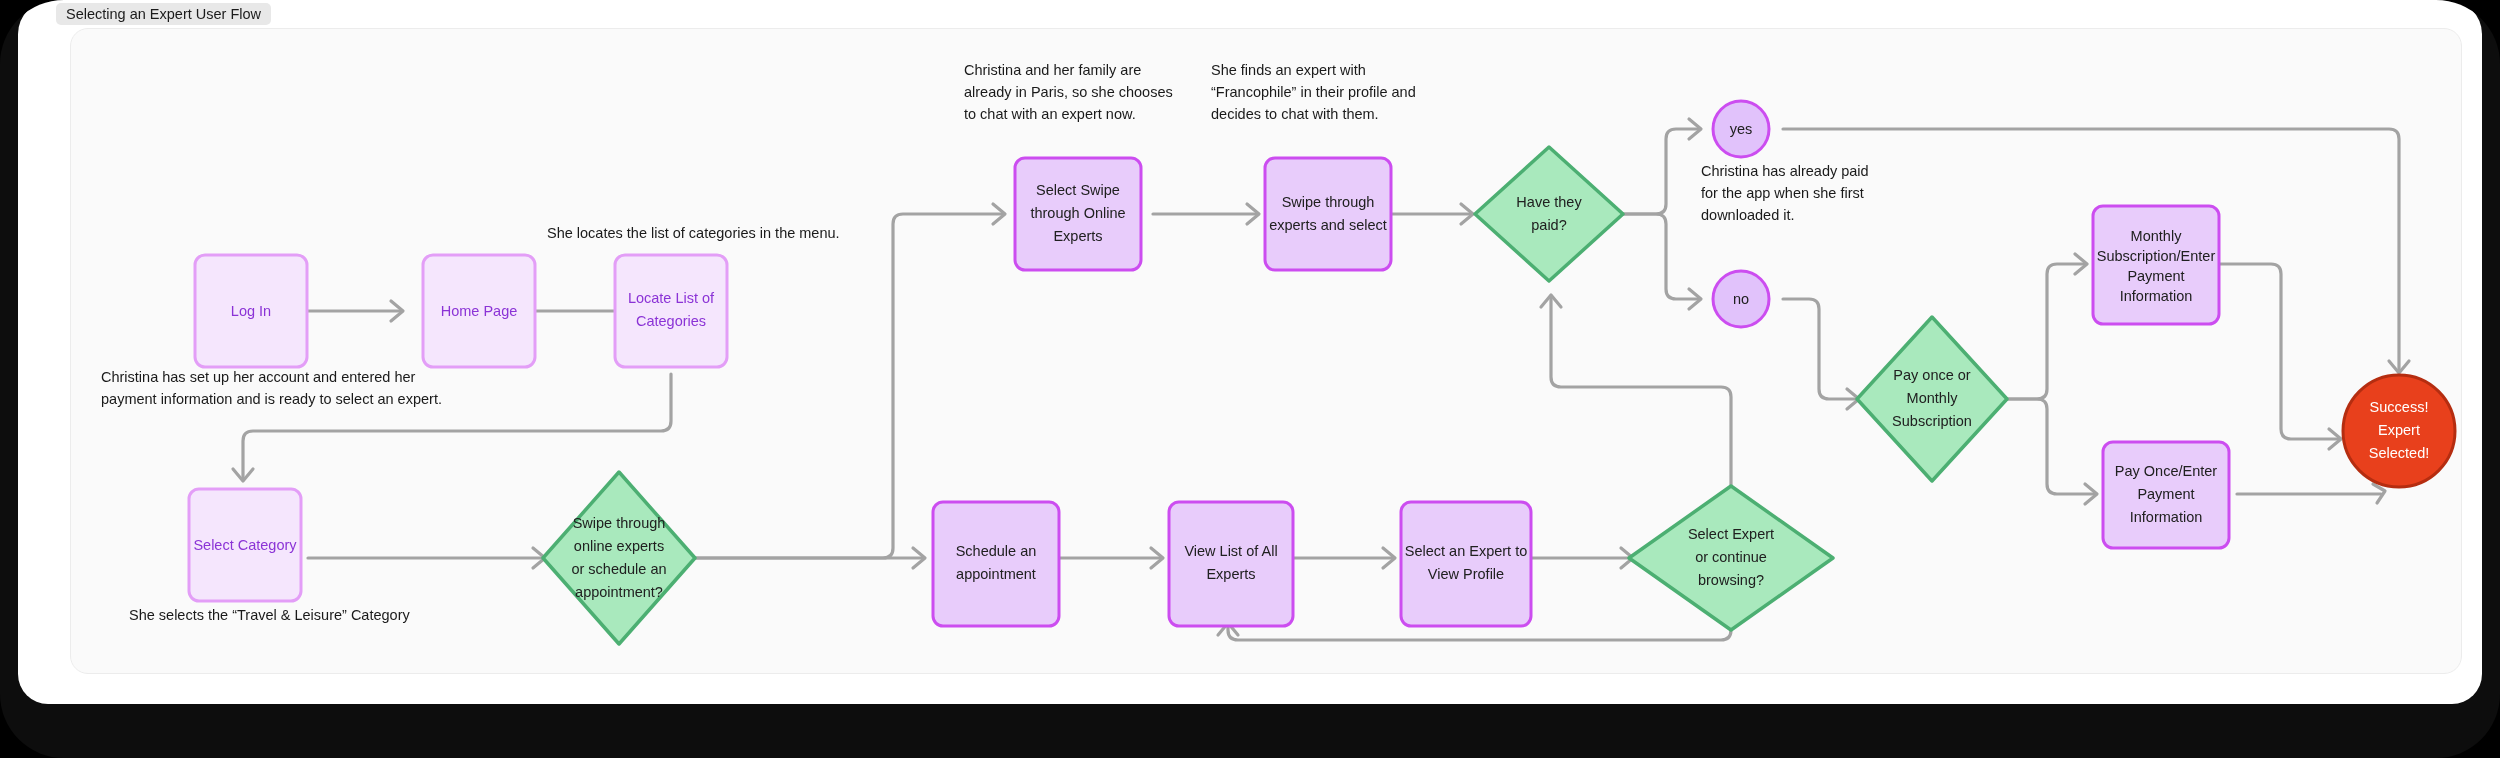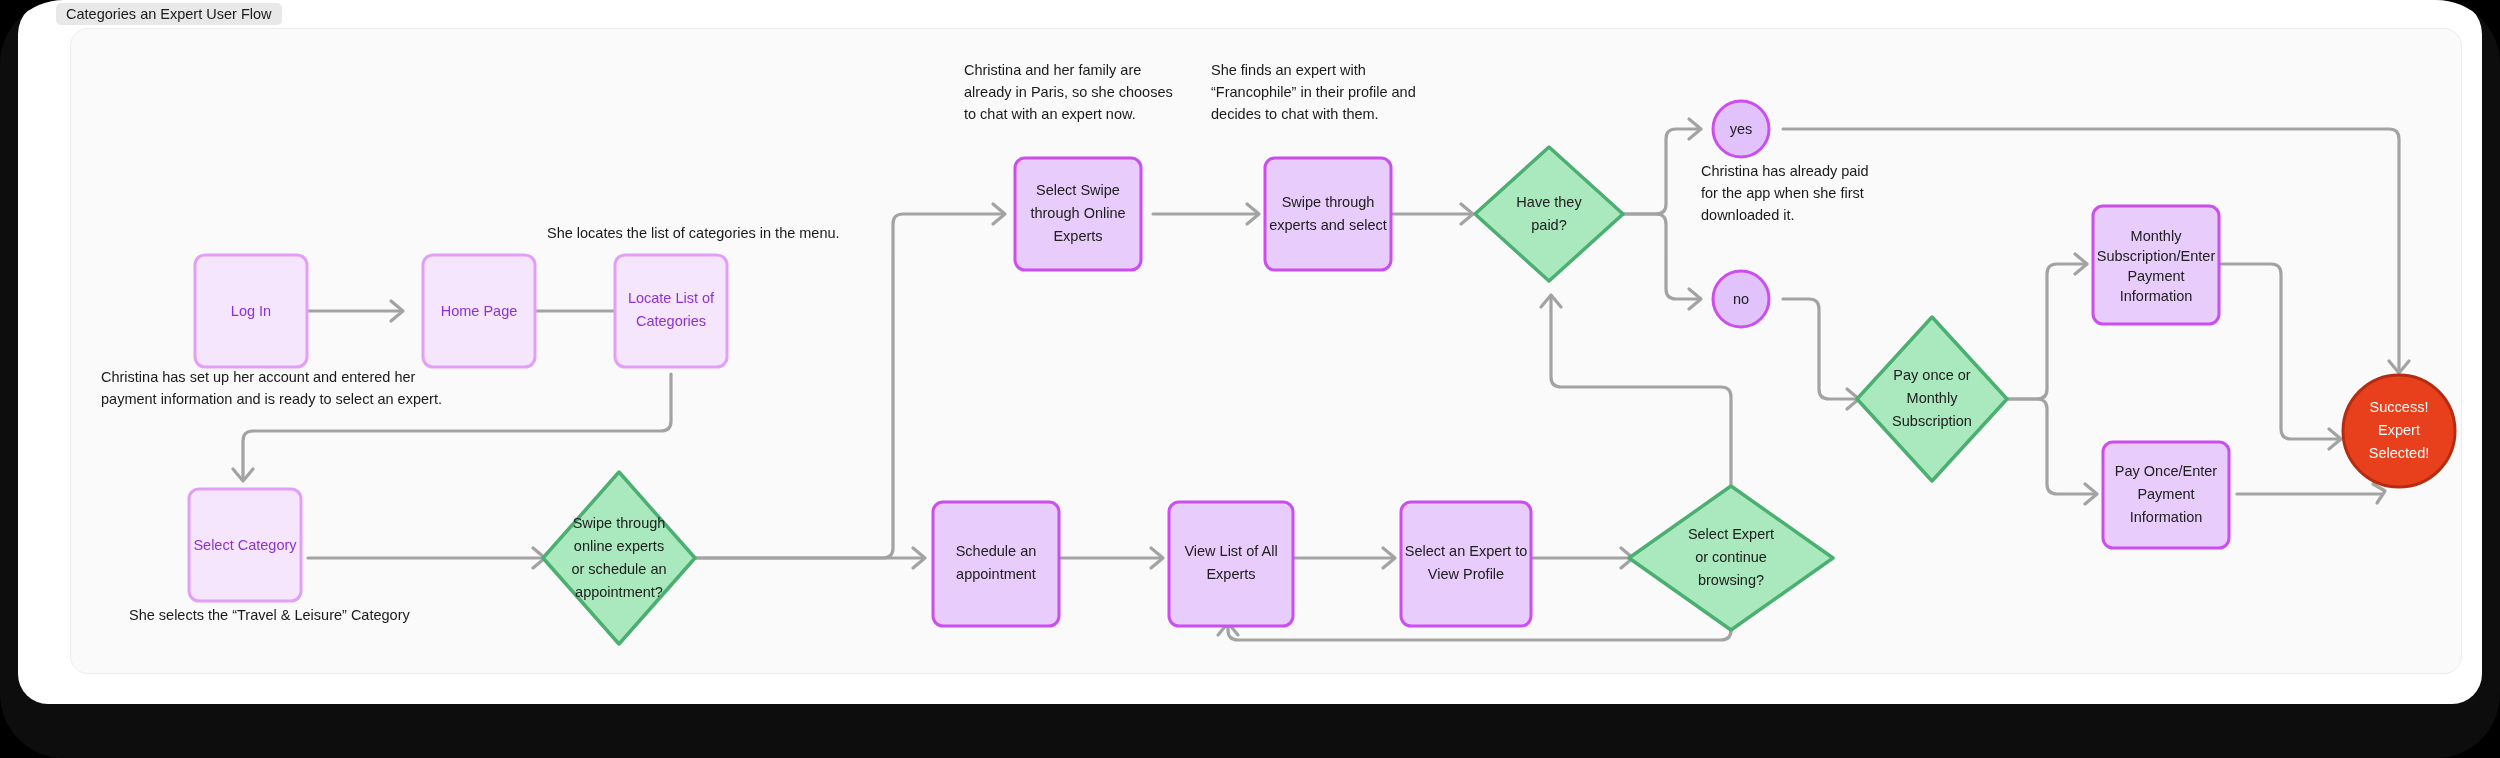--- a/index.html
+++ b/index.html
@@ -86,21 +86,21 @@
     stroke-linejoin: round;
   }
 </style>
 </head>
 <body>
 
 <div id="root">
   <div id="shell">
 
     <div id="title-chip">
-      <span>Categories an Expert User Flow</span>
+      <span>Selecting an Expert User Flow</span>
     </div>
 
     <div id="board">
       <svg width="2392" height="646" viewBox="0 0 2392 646" xmlns="http://www.w3.org/2000/svg">
 
         <g>
 
           <g>
             <path class="edge" d="M196,282 L330,282"></path>
             <path class="arrowhead" d="M320,272 L332,282 L320,292"></path>

